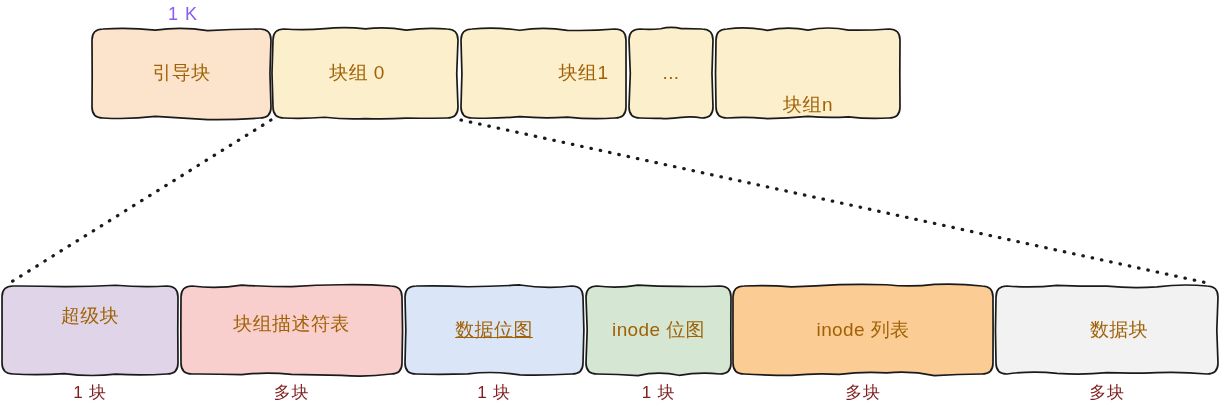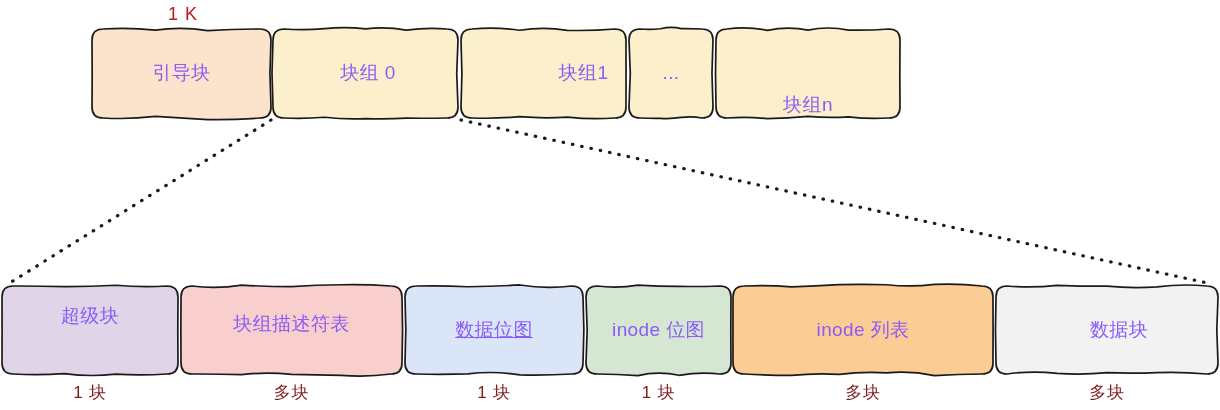--- a/index.html
+++ b/index.html
@@ -23,40 +23,40 @@
     left: 0;
     top: 0;
     width: 1220px;
     height: 410px;
   }
   .box-label {
     position: absolute;
     display: flex;
     align-items: center;
     justify-content: center;
-    color: #8b5cf6;
+    color: #a16207;
     font-size: 19px;
     line-height: 1.2;
     letter-spacing: 0.4px;
     white-space: nowrap;
     pointer-events: none;
   }
   .size-caption {
     position: absolute;
     display: flex;
     align-items: center;
     justify-content: center;
     color: #7f1d1d;
     font-size: 17px;
     letter-spacing: 0.8px;
     white-space: nowrap;
   }
   .top-caption {
     position: absolute;
-    color: #b91c1c;
+    color: #8b5cf6;
     font-size: 18px;
     letter-spacing: 1px;
     white-space: nowrap;
   }
 </style>
 </head>
 <body>
 
 <div id="diagram-root">
 
@@ -79,21 +79,21 @@
         <path d="M 597 286 Q 617.5 288.61627983539097 638 285.19384087791497 Q 658.5 286.41851303155005 679 286.43518518518516 Q 699.5 286.73399725651575 720 286 Q 731 286 731 297 L 730.8164471879287 330 L 731 363 Q 731 374 720 374 Q 699.5 371.9133497942387 679 375.28824417009605 Q 658.5 370.9975582990398 638 375.57156378600826 Q 617.5 374.42020301783265 597 374 Q 586 374 586 363 L 587.1799862825789 330 L 586 297 Q 586 286 597 286 Z" fill="#d5e6d3" stroke="#1a1a1a" stroke-width="1.7" stroke-linejoin="round"></path>
         <path d="M 744 286 Q 767.8 284.83062002743486 791.6 286.8566255144033 Q 815.4 286.33030178326476 839.2 284.702085048011 Q 863 284.17237037037034 886.8 284.75659807956106 Q 910.6 287.3089245541838 934.4 284.4522633744856 Q 958.2 283.31132235939646 982 286 Q 993 286 993 297 L 993.080438957476 330 L 993 363 Q 993 374 982 374 Q 958.2 374.0857366255144 934.4 375.5472976680384 Q 910.6 370.6820438957476 886.8 372.8627160493827 Q 863 371.3560466392318 839.2 374.36249657064474 Q 815.4 372.80502880658435 791.6 375.4639231824417 Q 767.8 375.3766447187929 744 374 Q 733 374 733 363 L 732.9546502057614 330 L 733 297 Q 733 286 744 286 Z" fill="#fbcc94" stroke="#1a1a1a" stroke-width="1.7" stroke-linejoin="round"></path>
         <path d="M 1007 286 Q 1032 288.0849602194787 1057 285.31941015089166 Q 1082 286.2420905349794 1107 286.16898491083674 Q 1132 288.65074348422496 1157 286.8967489711934 Q 1182 283.66449931412893 1207 286 Q 1218 286 1218 297 L 1216.8162825788752 330 L 1218 363 Q 1218 374 1207 374 Q 1182 371.6250864197531 1157 372.5893141289438 Q 1132 373.7512702331962 1107 372.71460905349795 Q 1082 375.0010754458162 1057 373.35019204389573 Q 1032 370.507341563786 1007 374 Q 996 374 996 363 L 995.46890260631 330 L 996 297 Q 996 286 1007 286 Z" fill="#f2f2f2" stroke="#1a1a1a" stroke-width="1.7" stroke-linejoin="round"></path>
       </g>
   </svg>
 
   <div class="top-caption" style="left:168px; top:4px;">1 K</div>
 
   <div id="label-layer">
       <div class="box-label" style="left: 92px; top: 29px; width: 179px; height: 89px;">引导块</div>
-      <div class="box-label" style="left: 267px; top: 29px; width: 202px; height: 89px;">块组 0</div>
+      <div class="box-label" style="left: 256px; top: 29px; width: 202px; height: 89px;">块组 0</div>
       <div class="box-label" style="left: 461px; top: 29px; width: 165px; height: 89px; padding-left: 40px;">块组1</div>
       <div class="box-label" style="left: 629px; top: 29px; width: 84px; height: 89px;">...</div>
       <div class="box-label" style="left: 716px; top: 29px; width: 184px; height: 89px; margin-top: 32px;">块组n</div>
       <div class="box-label" style="left: 2px; top: 274px; width: 176px; height: 84px;">超级块</div>
       <div class="size-caption" style="left: 2px; top: 380px; width: 176px; height: 24px;">1 块</div>
       <div class="box-label" style="left: 181px; top: 286px; width: 221px; height: 76px;">块组描述符表</div>
       <div class="size-caption" style="left: 181px; top: 380px; width: 221px; height: 24px;">多块</div>
       <div class="box-label" style="left: 405px; top: 286px; width: 178px; height: 88px; text-decoration: underline;">数据位图</div>
       <div class="size-caption" style="left: 405px; top: 380px; width: 178px; height: 24px;">1 块</div>
       <div class="box-label" style="left: 586px; top: 286px; width: 145px; height: 88px;">inode 位图</div>

